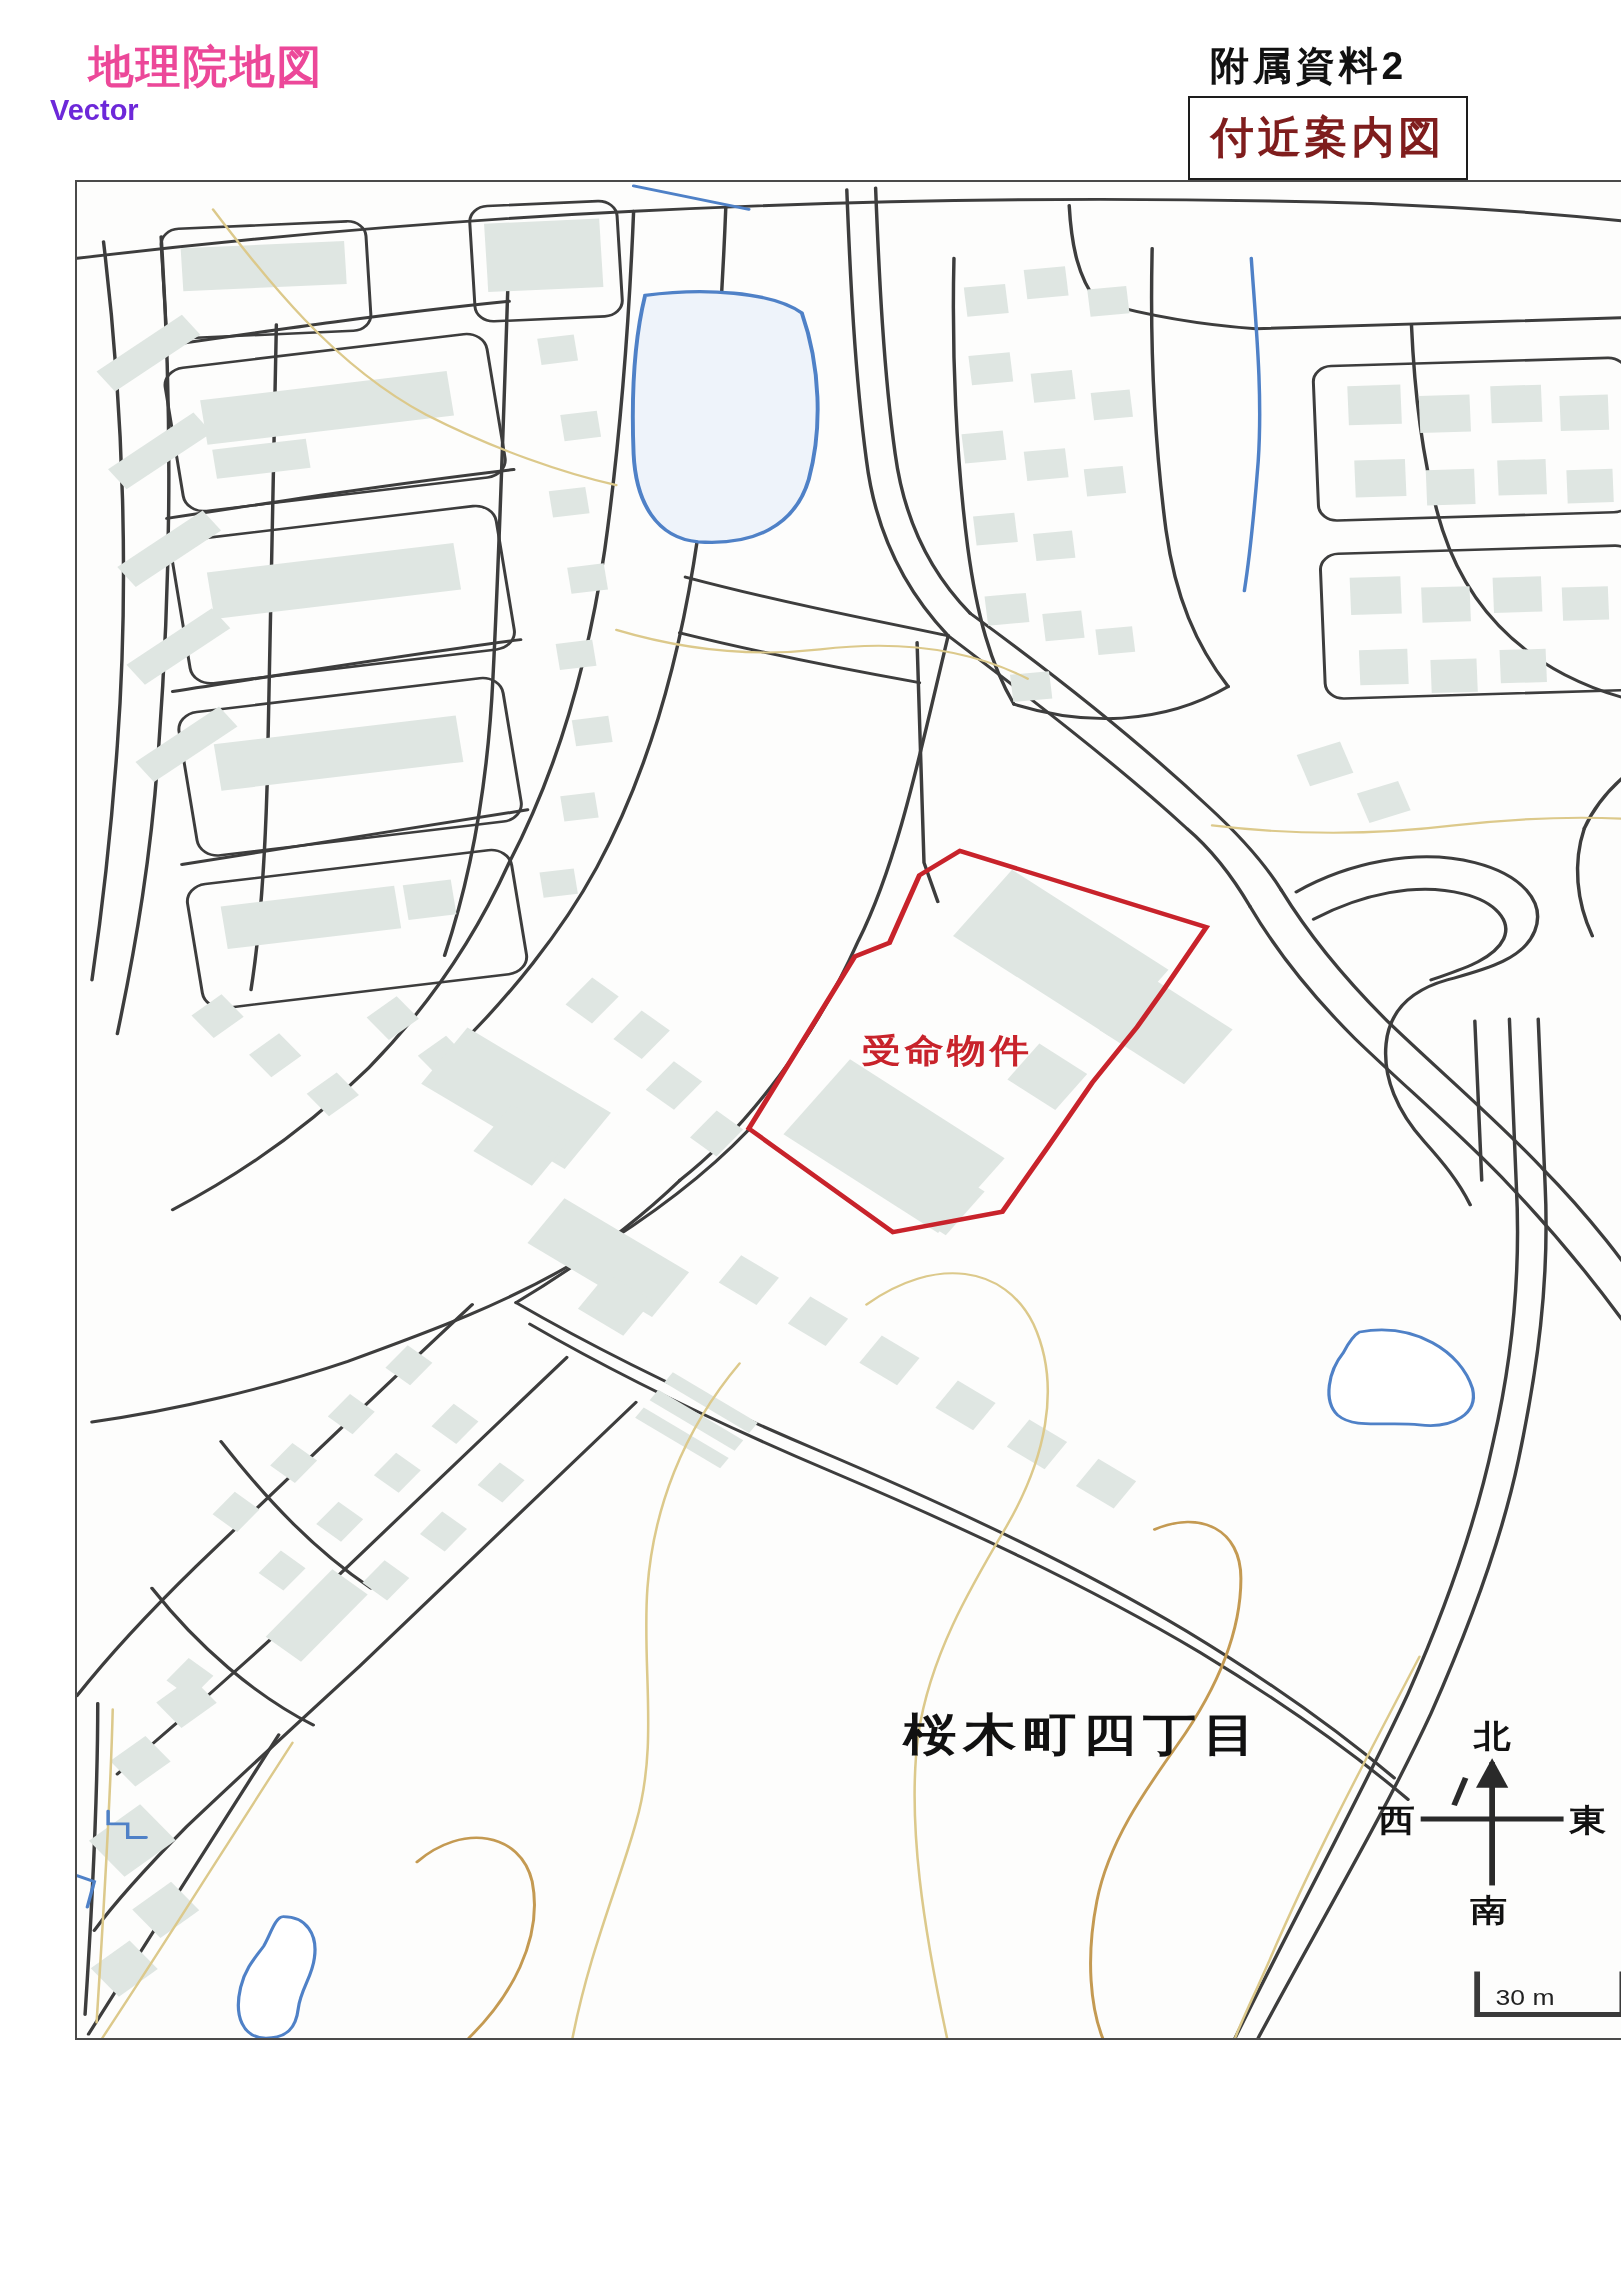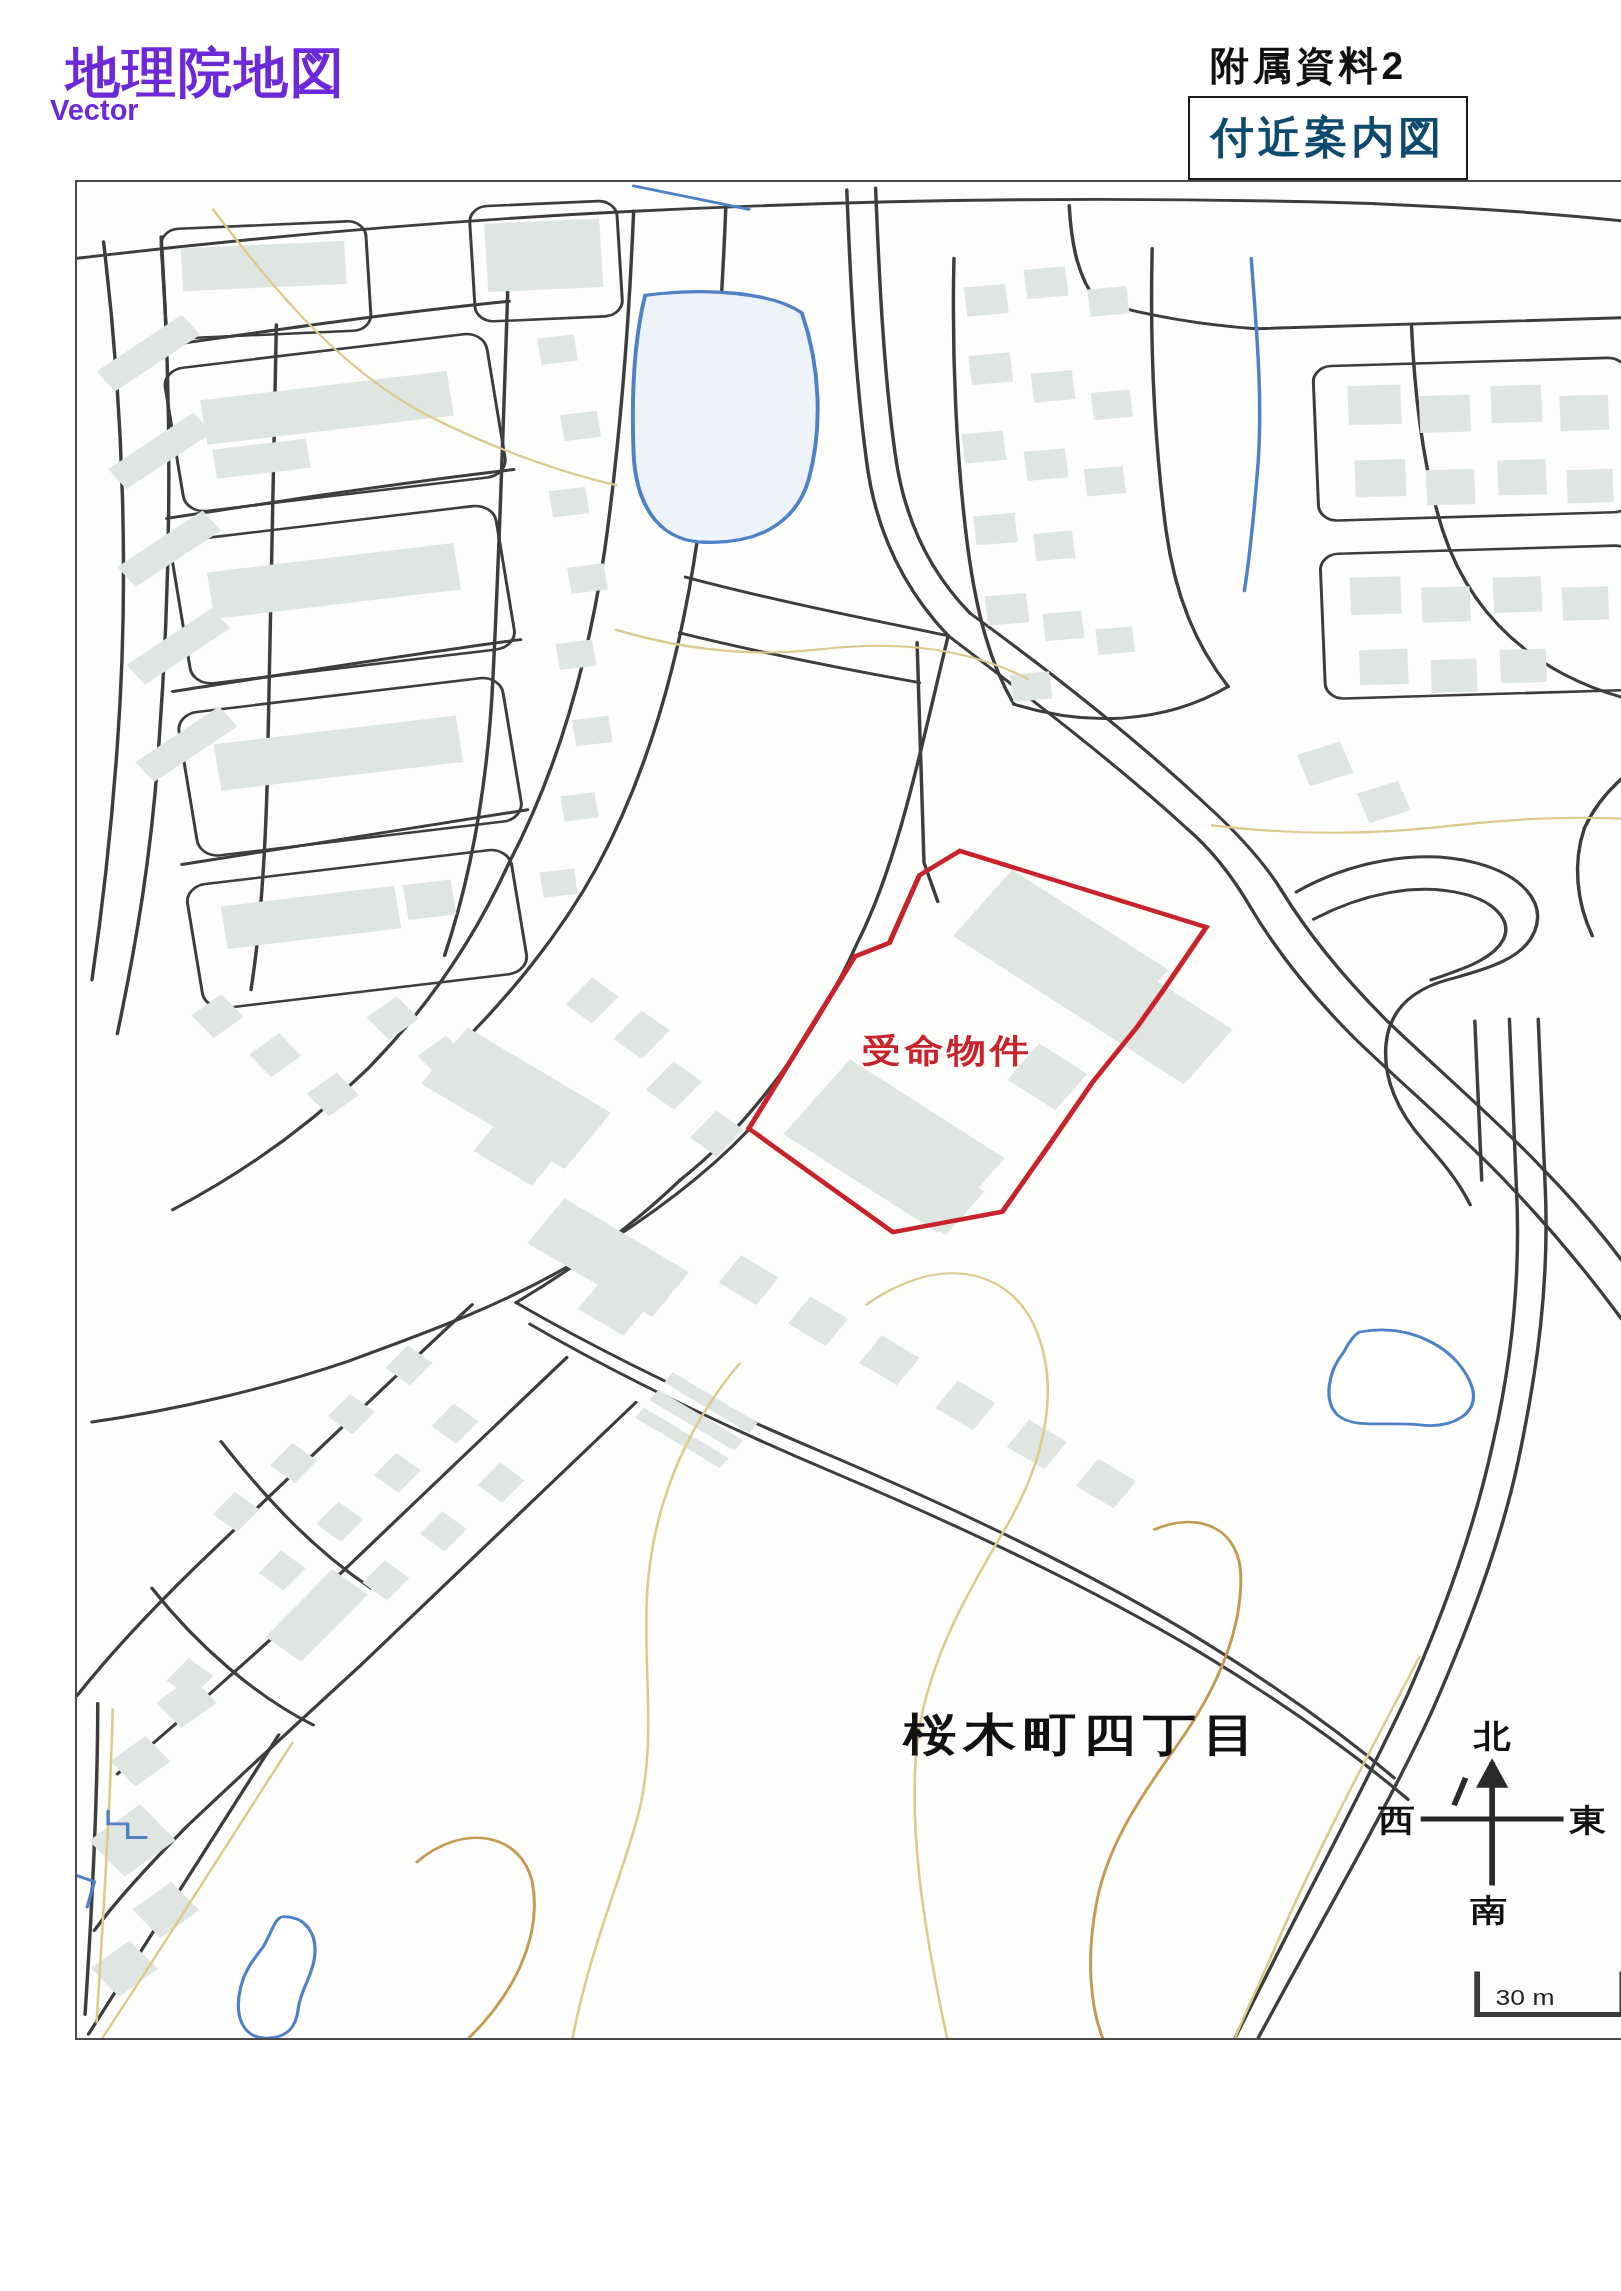--- a/index.html
+++ b/index.html
@@ -12,35 +12,35 @@
     --color-frame:#4a4a4a;
     --color-text:#1a1a1a;
   }
   html,body{margin:0;padding:0;background:#ffffff;}
   .page{
     position:relative;width:1621px;height:2292px;background:#ffffff;overflow:hidden;
     font-family:"Liberation Sans", sans-serif;color:var(--color-text);
   }
   .title-main{
     position:absolute;left:59px;top:37px;width:294px;
-    font-size:54px;font-weight:700;letter-spacing:2px;color:#6d28d9;text-align:center;
+    font-size:45px;font-weight:700;letter-spacing:2px;color:#ec4899;text-align:center;
   }
   .title-sub{
     position:absolute;left:50px;top:94px;width:294px;
     font-size:29px;font-weight:700;color:#6d28d9;text-align:left;
   }
   .doc-label{
     position:absolute;left:1198px;top:39px;
     font-size:39px;font-weight:700;letter-spacing:3.9px;color:#111;margin-left:12px;
   }
   .map-box-label{
     position:absolute;left:1188px;top:96px;width:276px;height:80px;
     border:2.9px solid #1d1d1d;background:#fff;
     display:flex;align-items:center;justify-content:center;
-    font-size:43px;font-weight:700;letter-spacing:3.9px;color:#0c4a6e;
+    font-size:43px;font-weight:700;letter-spacing:3.9px;color:#7f1d1d;
   }
   .map-frame{
     position:absolute;left:75px;top:180px;width:1577px;height:1860px;
     border:2.5px solid var(--color-frame);box-sizing:border-box;background:#fdfdfc;
   }
   .map-frame svg{display:block;width:100%;height:100%;}
   .road{stroke:var(--color-road);stroke-width:3;fill:none;stroke-linejoin:round;stroke-linecap:round;}
   .blk{stroke:var(--color-road);stroke-width:2.6;fill:none;}
   .b{fill:var(--color-building);}
   .ct{stroke:var(--color-contour);stroke-width:2.2;fill:none;stroke-linecap:round;}

